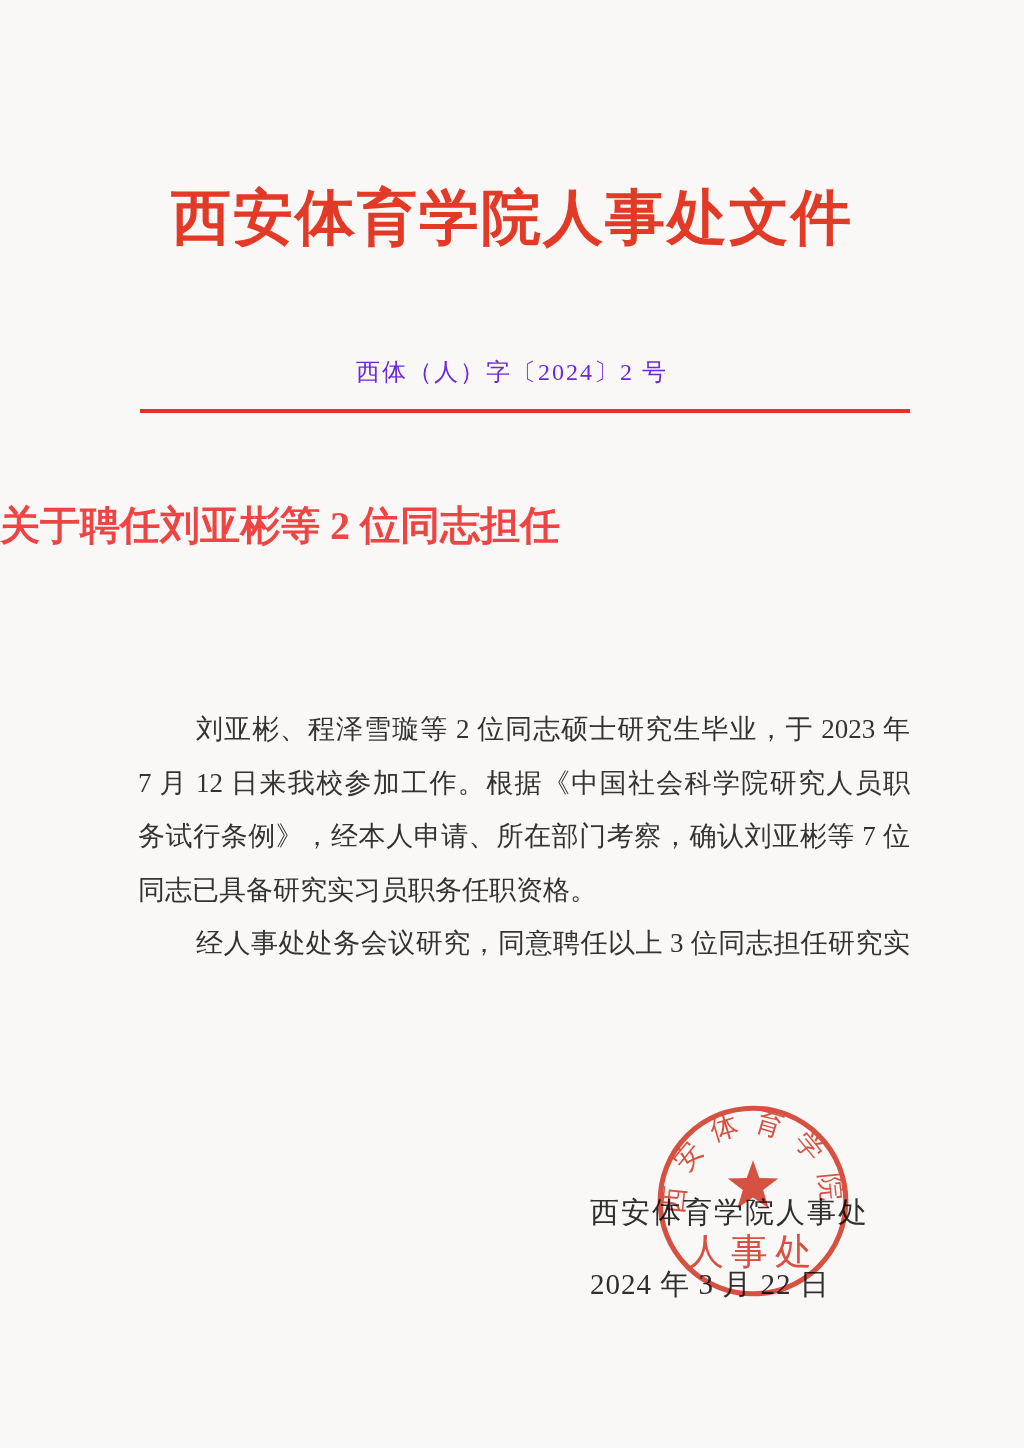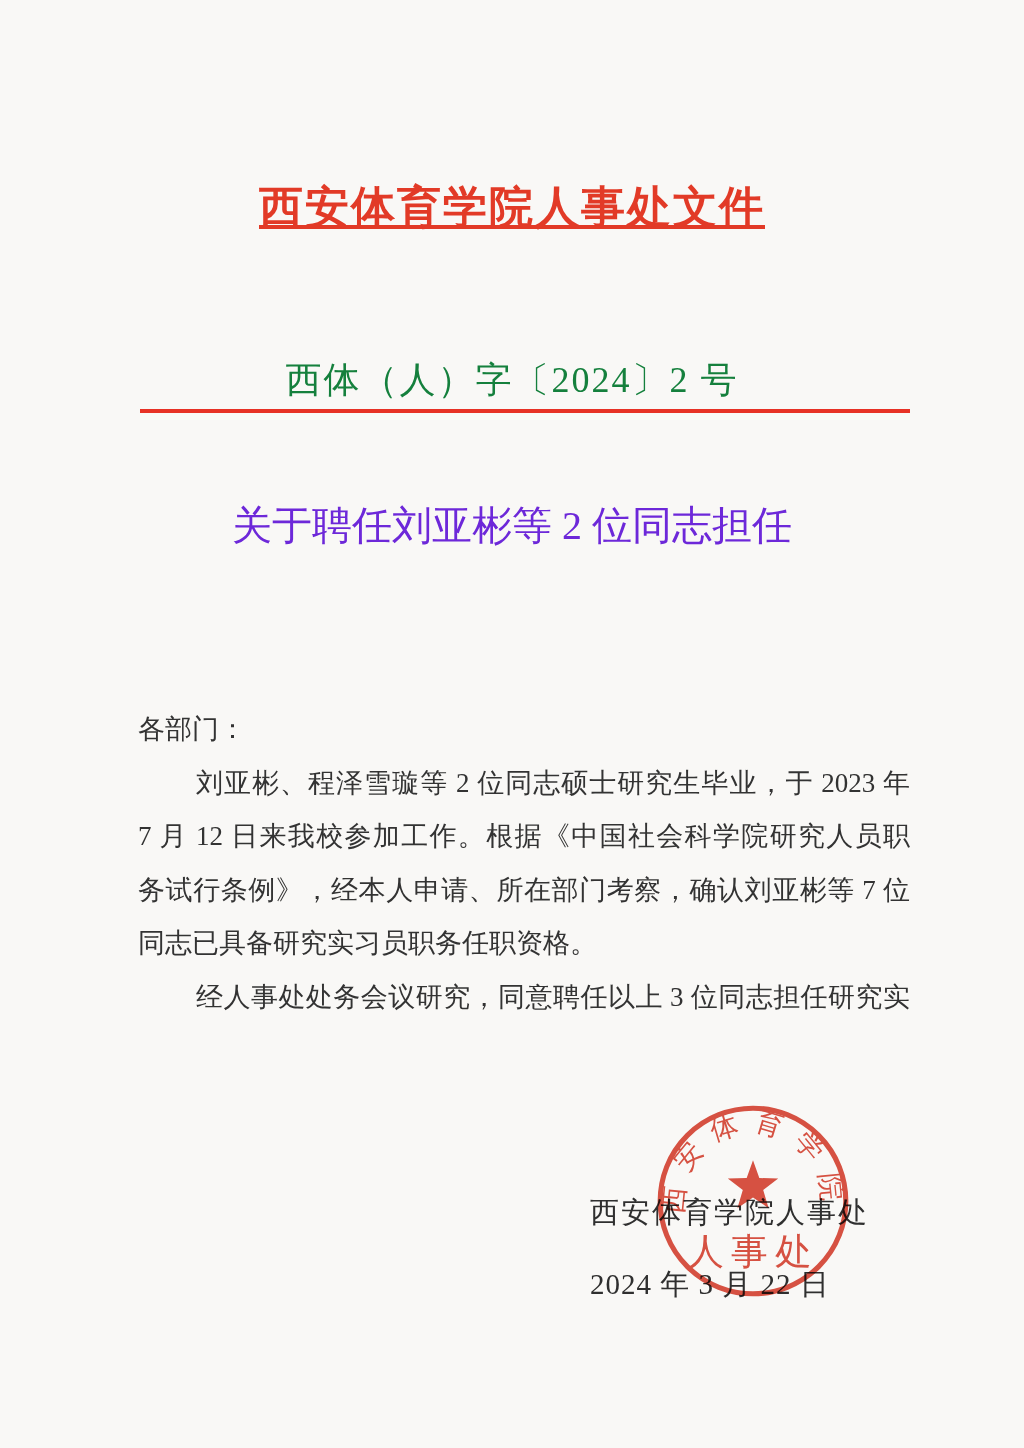--- a/index.html
+++ b/index.html
@@ -11,45 +11,43 @@
     position:relative;
     width:1024px;height:1448px;
     margin:0 auto;
     background:var(--paper,#f9f8f6);
     overflow:hidden;
     color:var(--ink,#2d2d2d);
   }
   .red-header{
     position:absolute;top:178px;left:0;right:0;
     text-align:center;
-    font-size:44px;font-weight:bold;
+    font-size:60px;font-weight:bold;
     letter-spacing:2px;
     color:var(--header_red,#e23a27);
     white-space:nowrap;
-    text-decoration:underline;
   }
   .doc-number{
     position:absolute;top:356px;left:0;right:0;
     text-align:center;
-    font-size:36px;
+    font-size:24px;
     letter-spacing:2px;
-    color:#15803d;
+    color:#6d28d9;
     white-space:nowrap;
   }
   .red-rule{
     position:absolute;top:409px;left:140px;
     width:770px;height:4px;
     background:var(--rule_red,#e73125);
   }
   .doc-title{
     position:absolute;top:498px;left:0;right:0;
-    text-align:center;
-    font-weight:normal;
+    font-weight:bold;
     font-size:40px;
-    color:#6d28d9;
+    color:#ef4444;
   }
   .doc-title .t-line{white-space:nowrap;}
   .doc-title .t-line + .t-line{margin-top:44px;}
   .doc-body{
     position:absolute;top:703px;left:138px;
     width:772px;
     font-size:27px;
     color:#333;
   }
   .doc-body .line{
@@ -89,21 +87,20 @@
 
   <div class="doc-number">西体（人）字〔2024〕2 号</div>
 
   <div class="red-rule"></div>
 
   <div class="doc-title">
     <div class="t-line">关于聘任刘亚彬等 2 位同志担任</div>
   </div>
 
   <div class="doc-body">
-    <div class="line">各部门：</div>
     <div class="line justify indent">刘亚彬、程泽雪璇等 2 位同志硕士研究生毕业，于 2023 年</div>
     <div class="line justify">7 月 12 日来我校参加工作。根据《中国社会科学院研究人员职</div>
     <div class="line justify">务试行条例》，经本人申请、所在部门考察，确认刘亚彬等 7 位</div>
     <div class="line">同志已具备研究实习员职务任职资格。</div>
     <div class="line justify indent">经人事处处务会议研究，同意聘任以上 3 位同志担任研究实</div>
   </div>
 
   <div class="sign-block">
     <div class="sig">西安体育学院人事处</div>
     <div class="date">2024 年 3 月 22 日</div>

